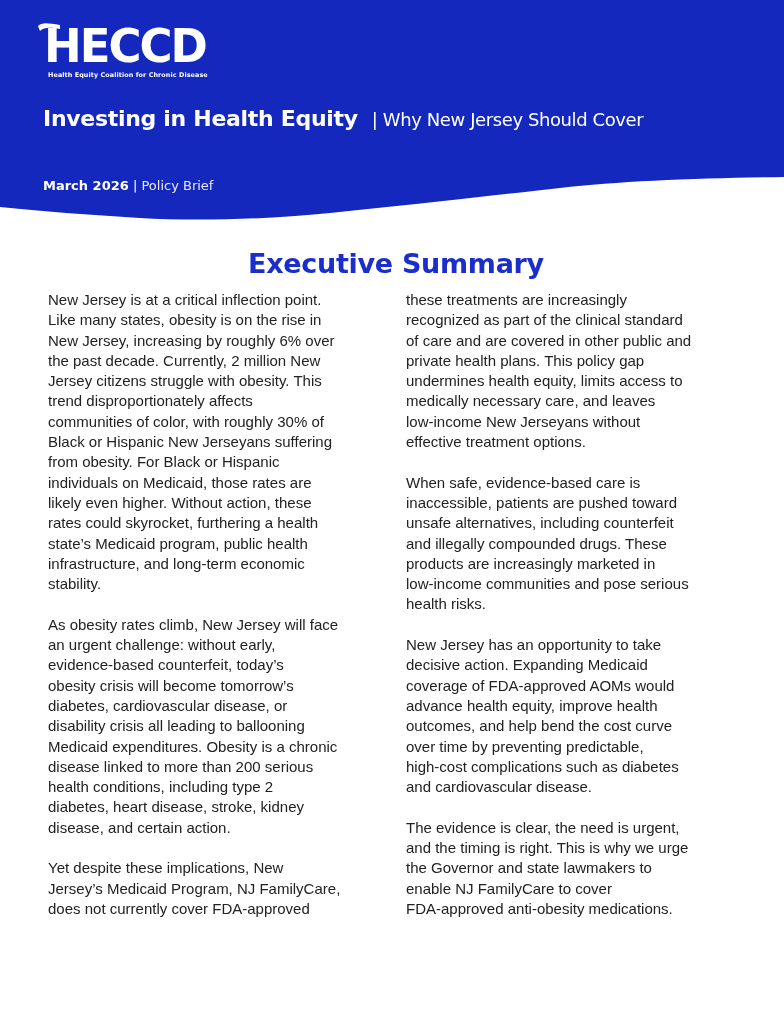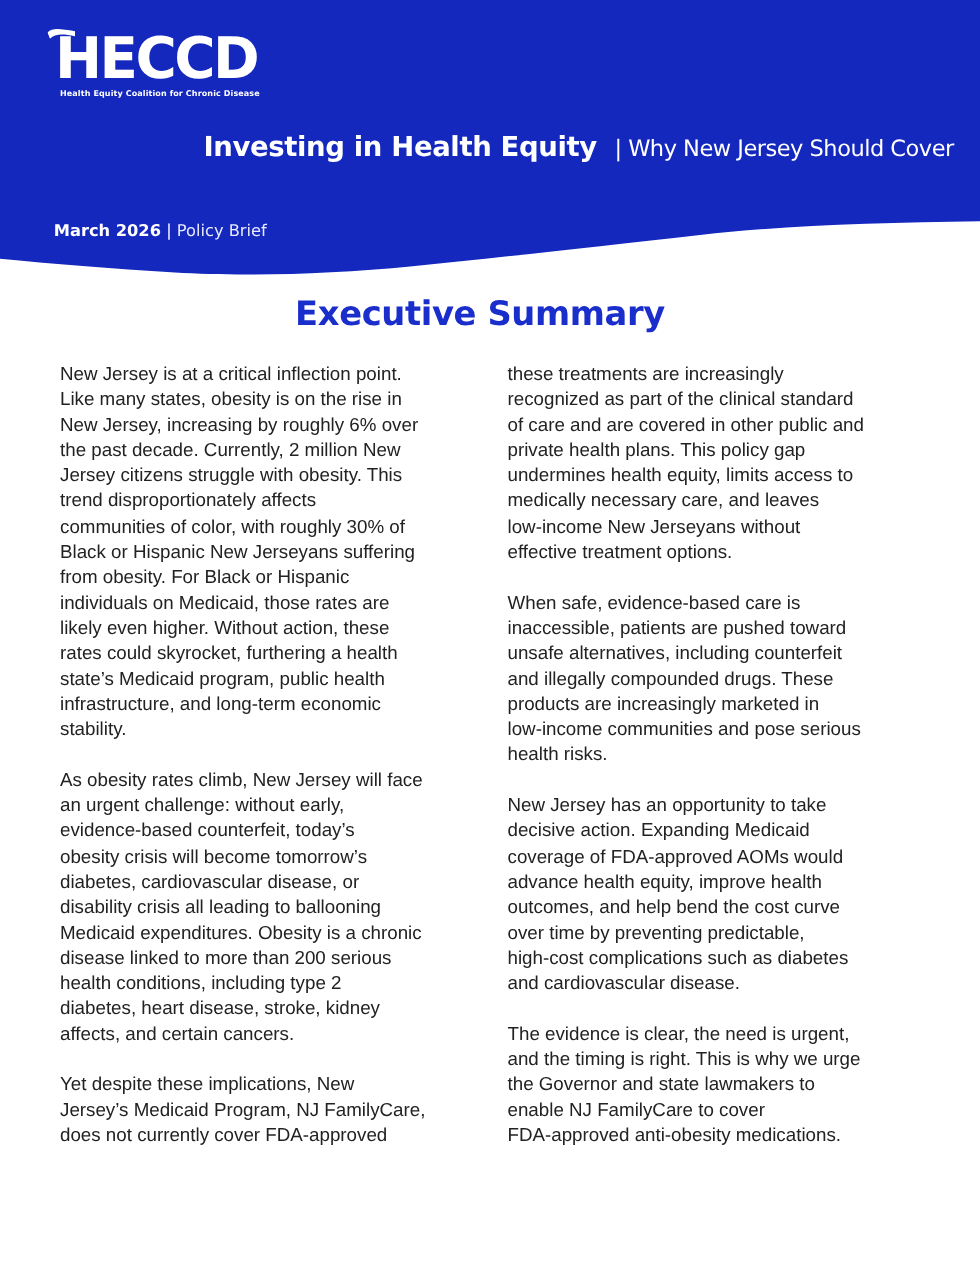--- a/index.html
+++ b/index.html
@@ -3,21 +3,21 @@
 <meta charset="utf-8">
 <style>
   html, body { margin: 0; padding: 0; }
   body {
     width: 784px; height: 1024px; overflow: hidden; background: #ffffff;
     position: relative;
     font-family: "Liberation Sans", "DejaVu Sans", sans-serif;
     color: #222222;
   }
   .banner {
-    position: absolute; left: 0; top: 0; width: 704px; height: 225px; text-align: right;
+    position: absolute; left: 0; top: 0; width: 704px; height: 225px;
   }
   .banner svg { position: absolute; left: 0; top: 0; }
   .logo {
     position: absolute; left: 38px; top: 22px; width: 180px; height: 62px;
   }
   .logo-word {
     position: absolute; left: 6px; top: 0px;
     font-family: "DejaVu Sans", sans-serif; font-weight: bold;
     font-size: 45px; letter-spacing: -2px; color: #ffffff; line-height: 50px;
     transform: scaleY(1.02);
@@ -77,21 +77,21 @@
 
   <div class="title">
     <span class="strong">Investing in Health Equity</span><span class="sep">| Why New Jersey Should Cover</span>
   </div>
 
   <div class="dateline">
     <span class="date">March 2026</span><span> | </span><span class="kind">Policy Brief</span>
   </div>
 </div>
 
-<h1 class="heading" style="margin:0;">Executive Summary</h1>
+<h1 class="heading" style="margin:12px;">Executive Summary</h1>
 
 <div class="col left" id="col-left">
     <p>
       <span class="ln">New Jersey is at a critical inflection point.</span>
       <span class="ln">Like many states, obesity is on the rise in</span>
       <span class="ln">New Jersey, increasing by roughly 6% over</span>
       <span class="ln">the past decade. Currently, 2 million New</span>
       <span class="ln">Jersey citizens struggle with obesity. This</span>
       <span class="ln">trend disproportionately affects</span>
       <span class="ln">communities of color, with roughly 30% of</span>
@@ -108,21 +108,21 @@
       <span class="ln">As obesity rates climb, New Jersey will face</span>
       <span class="ln">an urgent challenge: without early,</span>
       <span class="ln">evidence-based counterfeit, today’s</span>
       <span class="ln">obesity crisis will become tomorrow’s</span>
       <span class="ln">diabetes, cardiovascular disease, or</span>
       <span class="ln">disability crisis all leading to ballooning</span>
       <span class="ln">Medicaid expenditures. Obesity is a chronic</span>
       <span class="ln">disease linked to more than 200 serious</span>
       <span class="ln">health conditions, including type 2</span>
       <span class="ln">diabetes, heart disease, stroke, kidney</span>
-      <span class="ln">affects, and certain cancers.</span>
+      <span class="ln">disease, and certain action.</span>
     </p>
     <p>
       <span class="ln">Yet despite these implications, New</span>
       <span class="ln">Jersey’s Medicaid Program, NJ FamilyCare,</span>
       <span class="ln">does not currently cover FDA-approved</span>
     </p>
   </div>
 <div class="col right" id="col-right">
     <p>
       <span class="ln">these treatments are increasingly</span>

